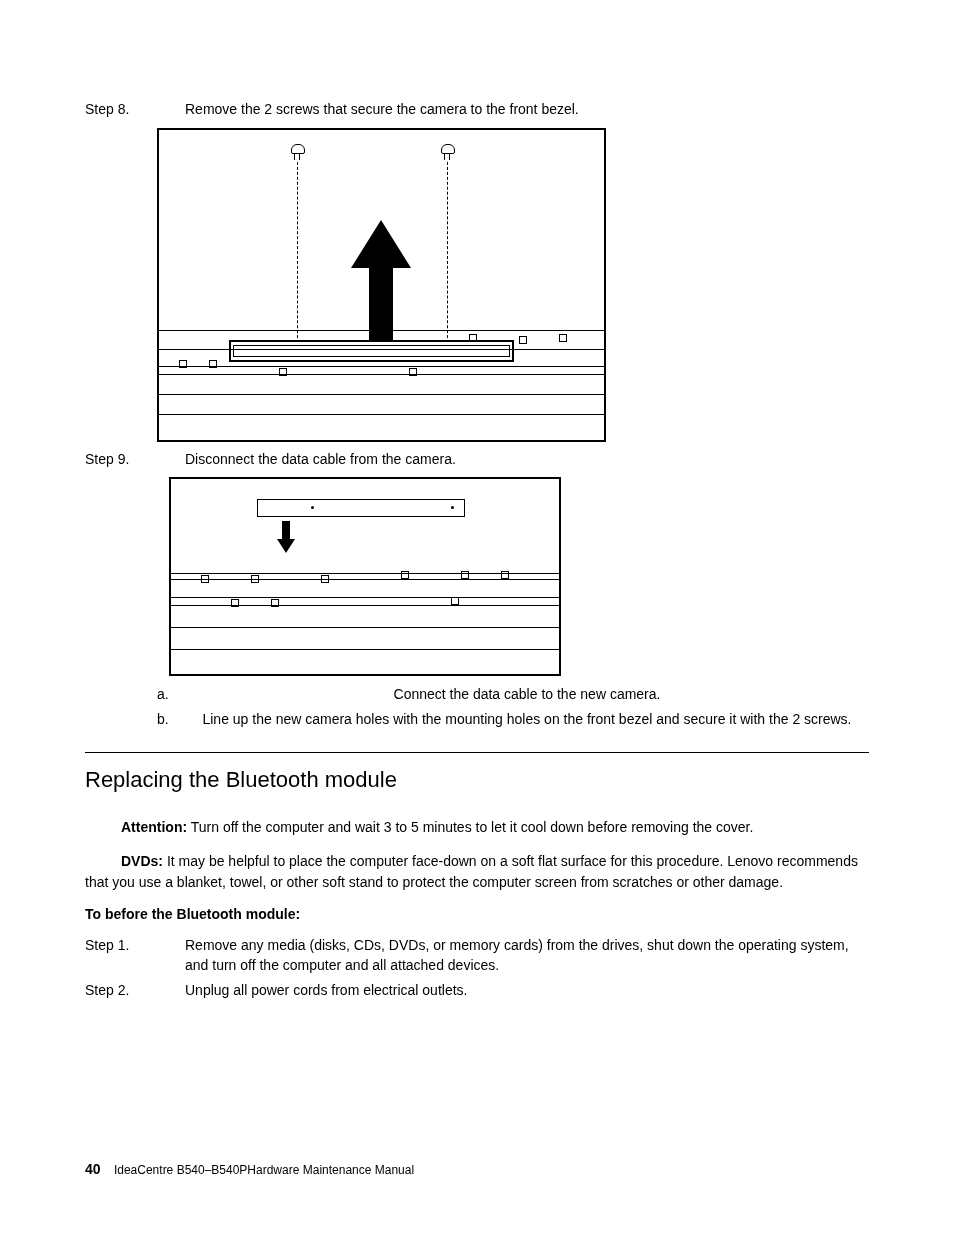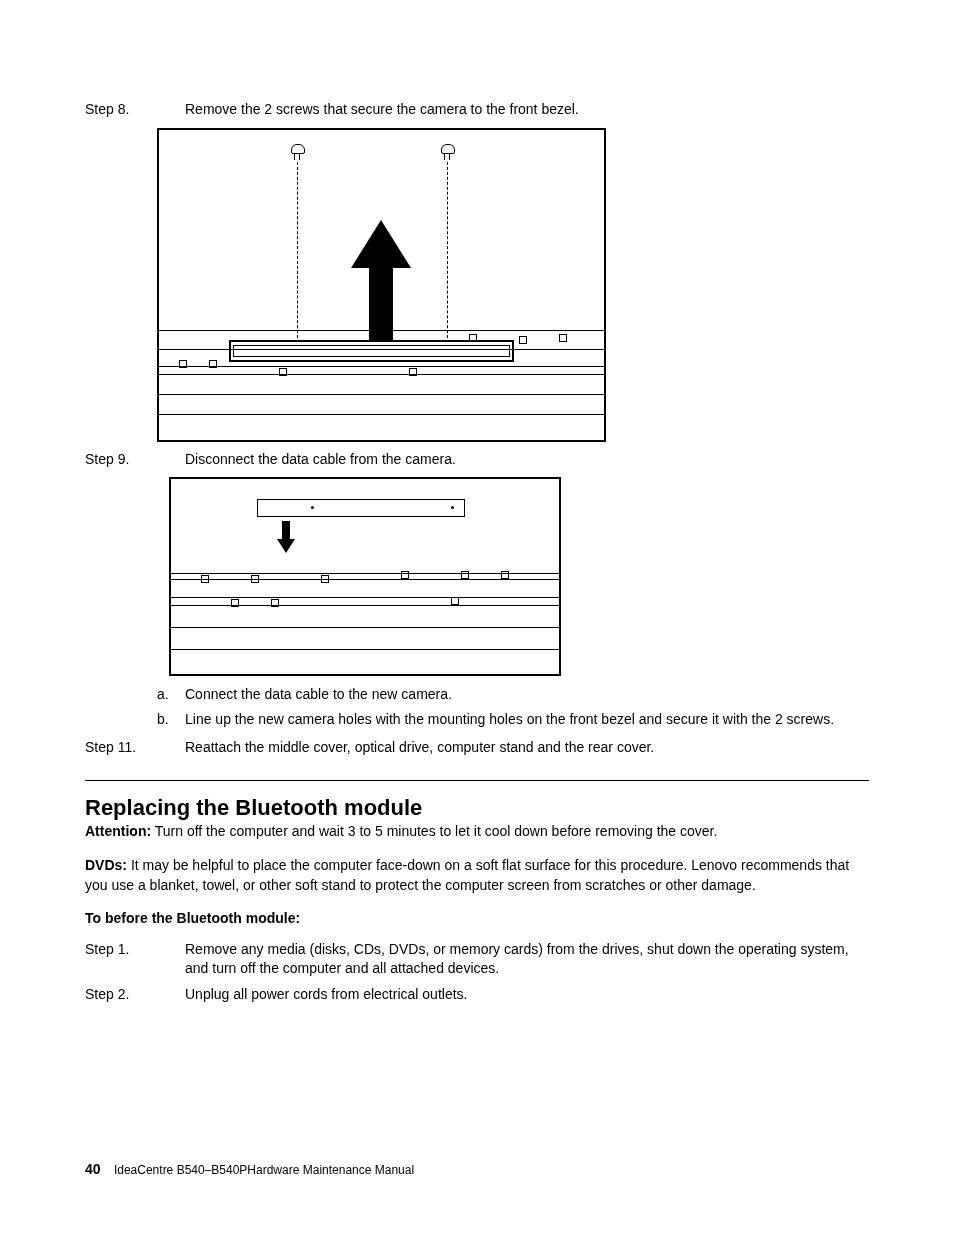--- a/index.html
+++ b/index.html
@@ -36,20 +36,21 @@
     line-height: 1.5;
     margin-bottom: 4px;
     margin-left: 72px;
   }
   .sub-label {
     width: 28px;
     flex-shrink: 0;
   }
   .sub-text {
     flex: 1;
+    text-align: center;
   }
   .figure-wrap {
     margin: 8px 0 8px 72px;
   }
   .figure {
     border: 2px solid #000;
     background: #fff;
     position: relative;
     overflow: hidden;
   }
@@ -113,29 +114,29 @@
   }
   .fig2 .dot { position:absolute; width:3px; height:3px; background:#000; border-radius:50%; }
 
   .hr {
     border: none;
     border-top: 1.5px solid #000;
     margin: 22px 0 14px 0;
   }
   h2.section-title {
     font-size: 22px;
-    font-weight: bold;
-    margin: 0 0 0 0;
+    font-weight: normal;
+    margin: 0 0 24px 0;
   }
   p.body {
     font-size: 14px;
     line-height: 1.45;
     margin: 0 0 14px 0;
   }
-  .bold { font-weight: bold; }
+  .bold { font-weight: bold; margin-left: 36px; }
   .subhead {
     font-size: 14px;
     font-weight: bold;
     margin: 4px 0 14px 0;
   }
 
   .footer {
     position: absolute;
     left: 85px;
     bottom: 58px;
@@ -227,24 +228,20 @@
 
   <div class="sub-row">
     <div class="sub-label">a.</div>
     <div class="sub-text">Connect the data cable to the new camera.</div>
   </div>
   <div class="sub-row">
     <div class="sub-label">b.</div>
     <div class="sub-text">Line up the new camera holes with the mounting holes on the front bezel and secure it with the 2 screws.</div>
   </div>
 
-  <div class="step-row" style="margin-top:8px;">
-    <div class="step-label">Step 11.</div>
-    <div class="step-text">Reattach the middle cover, optical drive, computer stand and the rear cover.</div>
-  </div>
 
   <hr class="hr">
 
   <h2 class="section-title">Replacing the Bluetooth module</h2>
 
   <p class="body">
     <span class="bold">Attention:</span><span> Turn off the computer and wait 3 to 5 minutes to let it cool down before removing the cover.</span>
   </p>
 
   <p class="body">

